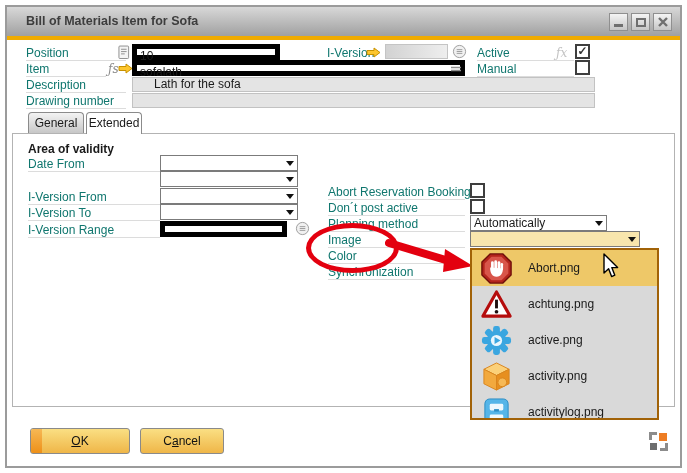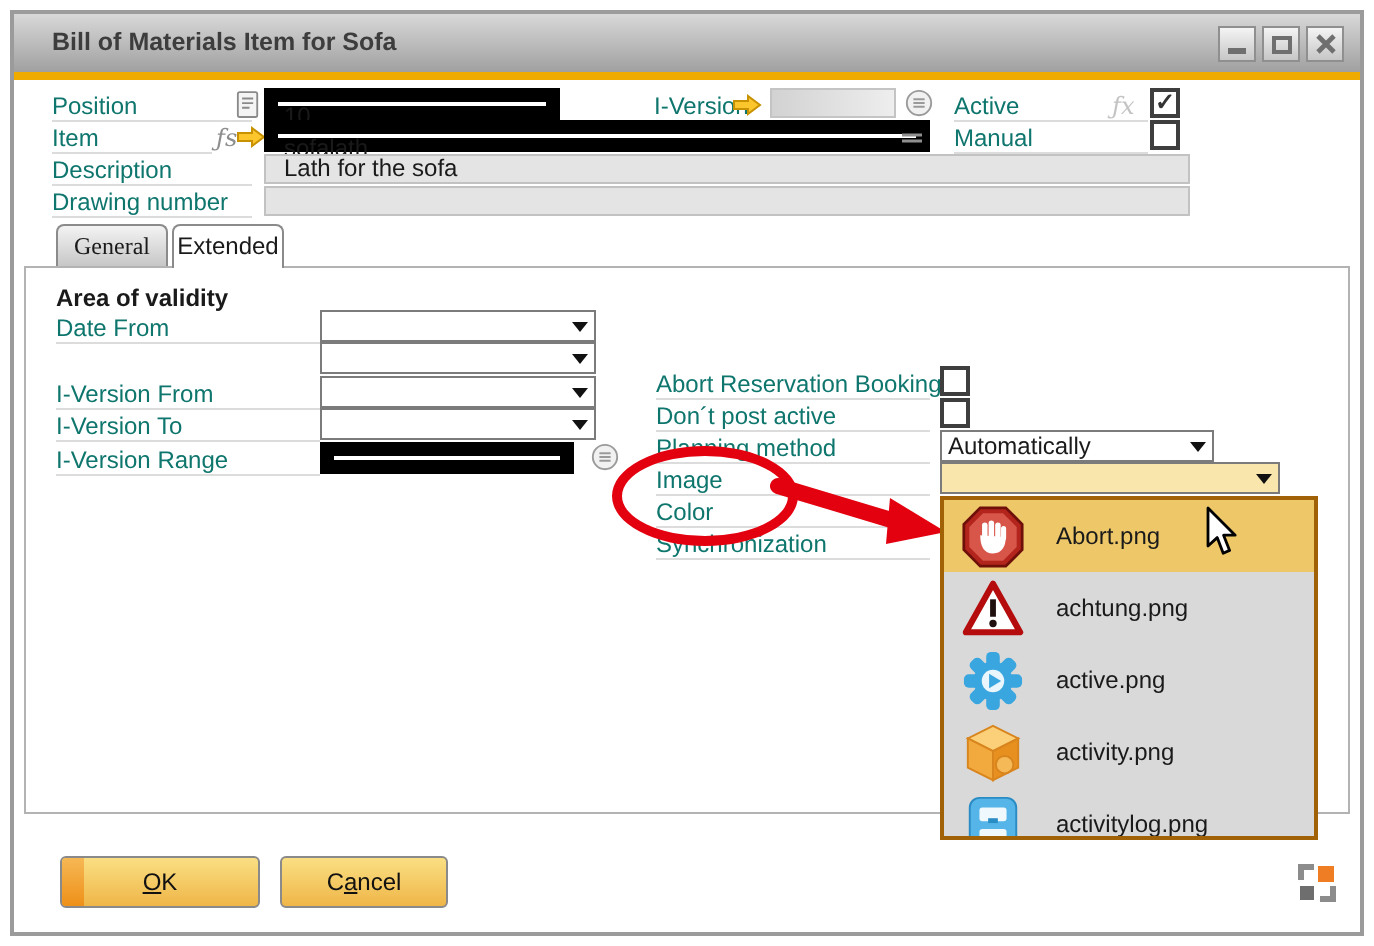--- a/index.html
+++ b/index.html
@@ -11,33 +11,33 @@
   .titlebar { position:absolute; left:0; top:0; right:0; height:29px; background:linear-gradient(#d8d8d8,#a0a0a0); }
   .title { position:absolute; left:19px; top:7px; font-weight:bold; font-size:12.5px; color:#3d3d3d; }
   .accent { position:absolute; left:0; top:29px; right:0; height:4px; background:#F0AB00; }
   .winbtn { position:absolute; top:6px; width:19px; height:18px; background:linear-gradient(#f4f4f4,#c6c6c6); border:1px solid #8f8f8f; display:flex; align-items:center; justify-content:center; }
   .b-min { left:602px; } .b-max { left:624px; } .b-close { left:646px; }
   .glyph-min { width:9px; height:3px; background:#6f6f6f; margin-top:7px; }
   .glyph-max { width:10px; height:9px; border:2px solid #6f6f6f; }
 
   
   .lbl { position:absolute; height:15px; border-bottom:1px solid #dcdcdc; color:#0f766e; line-height:14px; white-space:nowrap; }
-  .ti { position:absolute; height:16px; background:#fff; border:7px solid #000000; line-height:14px; padding:0 3px; }
-  .ro { position:absolute; height:15px; background:#e4e4e4; border:1px solid #c2c2c2; line-height:13px; padding:0 9px; }
+  .ti { position:absolute; height:16px; background:#fff; border:5px solid #000000; line-height:14px; padding:0 3px; }
+  .ro { position:absolute; height:15px; background:#e4e4e4; border:1px solid #c2c2c2; line-height:13px; padding:0 21px; }
   .dis { position:absolute; height:15px; background:linear-gradient(to right,#d2d2d2,#eeeeee); border:1px solid #c4c4c4; }
   .combo { position:absolute; height:16px; background:#fff; border:1px solid #7b7b7b; line-height:14px; padding:0 16px 0 3px; }
   .combo .arr { position:absolute; right:3px; top:5px; width:0; height:0; border:4px solid transparent; border-top:5px solid #111; }
   .cb { position:absolute; width:15px; height:15px; background:#fff; border:2px solid #3e3e3e; text-align:center; line-height:11px; font-weight:bold; color:#333; font-size:12px; }
   .fx { position:absolute; font-style:italic; color:#8d8d8d; font-family:"DejaVu Serif", serif; font-size:12px; }
   .fx.light { color:#c3c3c3; }
   .icon { position:absolute; }
 
   
   .tab { position:absolute; top:105px; height:21px; border:1px solid #8b8b8b; border-bottom:none; border-radius:4px 4px 0 0; text-align:center; line-height:20px; }
-  .tab-general { left:21px; width:56px; background:linear-gradient(#f3f3f3,#c7c7c7); z-index:1;font-family:Liberation Serif, serif; }
+  .tab-general { left:21px; width:56px; background:linear-gradient(#f3f3f3,#c7c7c7); z-index:1; }
   .tab-extended { left:79px; width:56px; background:#fff; z-index:3; height:22px; }
   .pane { position:absolute; left:5px; top:126px; width:663px; height:274px; border:1px solid #b3b3b3; background:#fff; z-index:2; }
   .sect { position:absolute; left:21px; top:135px; font-weight:bold; z-index:3; }
   .z3 { z-index:3; }
 
   
   .ddlist { position:absolute; left:463px; top:241px; width:189px; height:172px; background:#d9d9d9; border:2px solid #a16207; z-index:10; overflow:hidden; }
   .ddrow { display:flex; align-items:center; height:36px; padding-left:9px; gap:16px; }
   .ddrow.hl { background:#EEC868; }
   .ddrow svg { flex:0 0 auto; }

